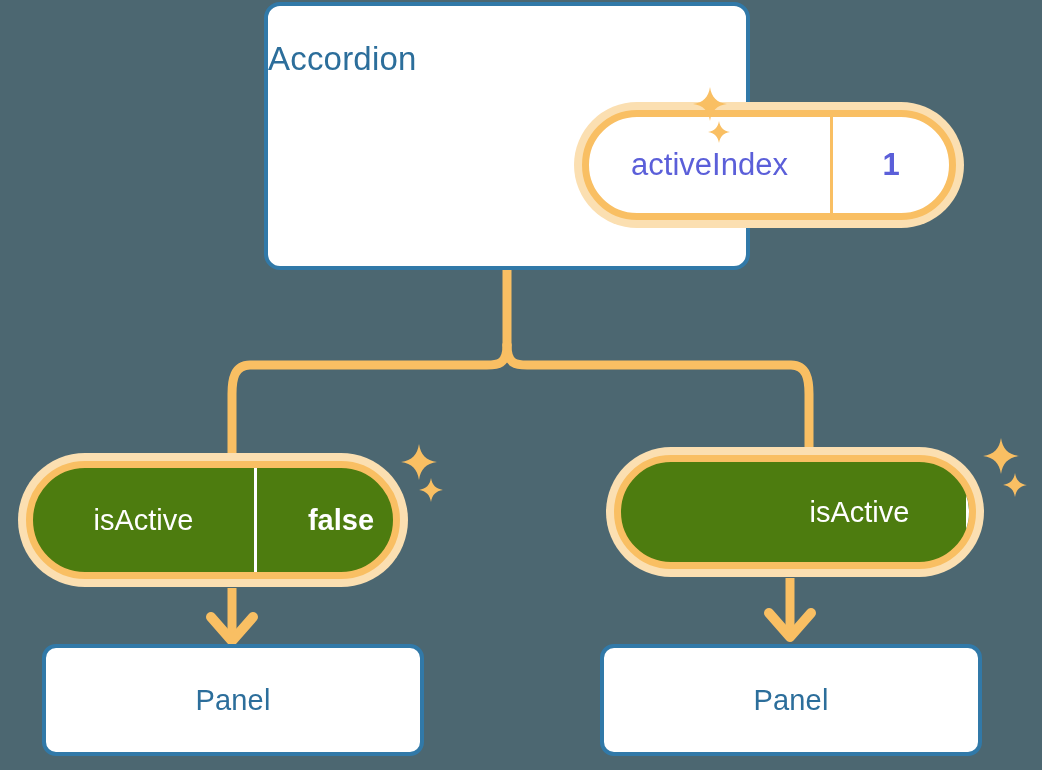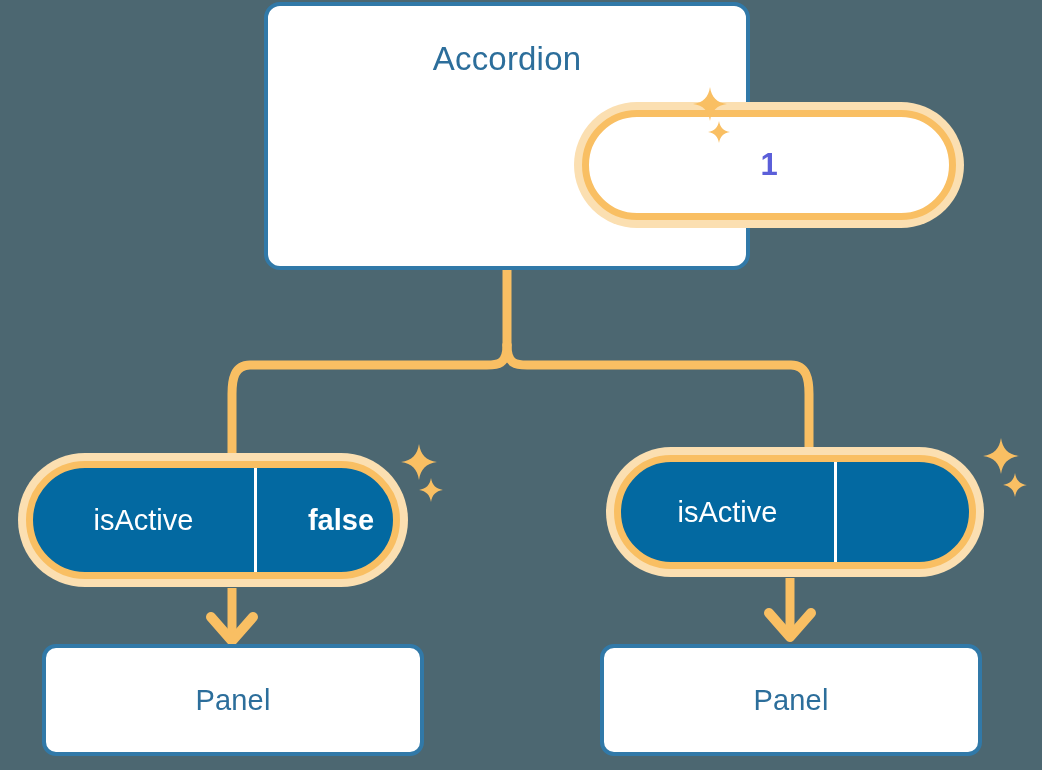--- a/index.html
+++ b/index.html
@@ -52,21 +52,21 @@
     width: 486px;
     height: 268px;
     border-radius: 16px;
     display: block;
   }
   #accordion-card .card-title {
     position: absolute;
     top: 34px;
     left: 0;
     right: 0;
-    text-align: center;
+    text-align: left;
     font-size: 33px;
   }
 
   .panel-card {
     width: 382px;
     height: 112px;
     top: 644px;
   }
   #panel-left  { left: 42px; }
   #panel-right { left: 600px; }
@@ -114,21 +114,21 @@
     border-right: 3px solid #f9bf63;
   }
   #pill-active-index .pill-val {
     flex: 1;
     color: #5b5fd9;
     font-size: 31px;
     font-weight: bold;
   }
 
   
-  .pill-purple .pill-inner { background: #0369a1; }
+  .pill-purple .pill-inner { background: #4d7c0f; justify-content: flex-end; }
   .pill-purple .pill-key {
     color: #ffffff;
     font-size: 29px;
     border-right: 3px solid #ffffff;
   }
   .pill-purple .pill-val {
     color: #ffffff;
     font-size: 29px;
     font-weight: bold;
   }
@@ -180,20 +180,21 @@
       <path d="M 790 578 L 790 633" fill="none" stroke="#f9bf63" stroke-width="9" stroke-linecap="butt"></path>
       <path d="M 769 613 L 790 637 L 811 613" fill="none" stroke="#f9bf63" stroke-width="10" stroke-linecap="round" stroke-linejoin="round"></path>
     </g>
   </svg>
 
   <div class="card" id="accordion-card">
     <div class="card-title">Accordion</div>
 
     <div class="pill" id="pill-active-index">
       <div class="pill-inner">
+        <div class="pill-key">activeIndex</div>
         <div class="pill-val">1</div>
       </div>
     </div>
   </div>
 
   <div class="sparkle" style="left:692px; top:86px;">
     <svg width="36" height="36" viewBox="0 0 36 36">
       <path d="M18 1 C19.6 11.4 24.6 16.4 35 18 C24.6 19.6 19.6 24.6 18 35 C16.4 24.6 11.4 19.6 1 18 C11.4 16.4 16.4 11.4 18 1 Z" fill="#f9bf63"></path>
     </svg>
   </div>

